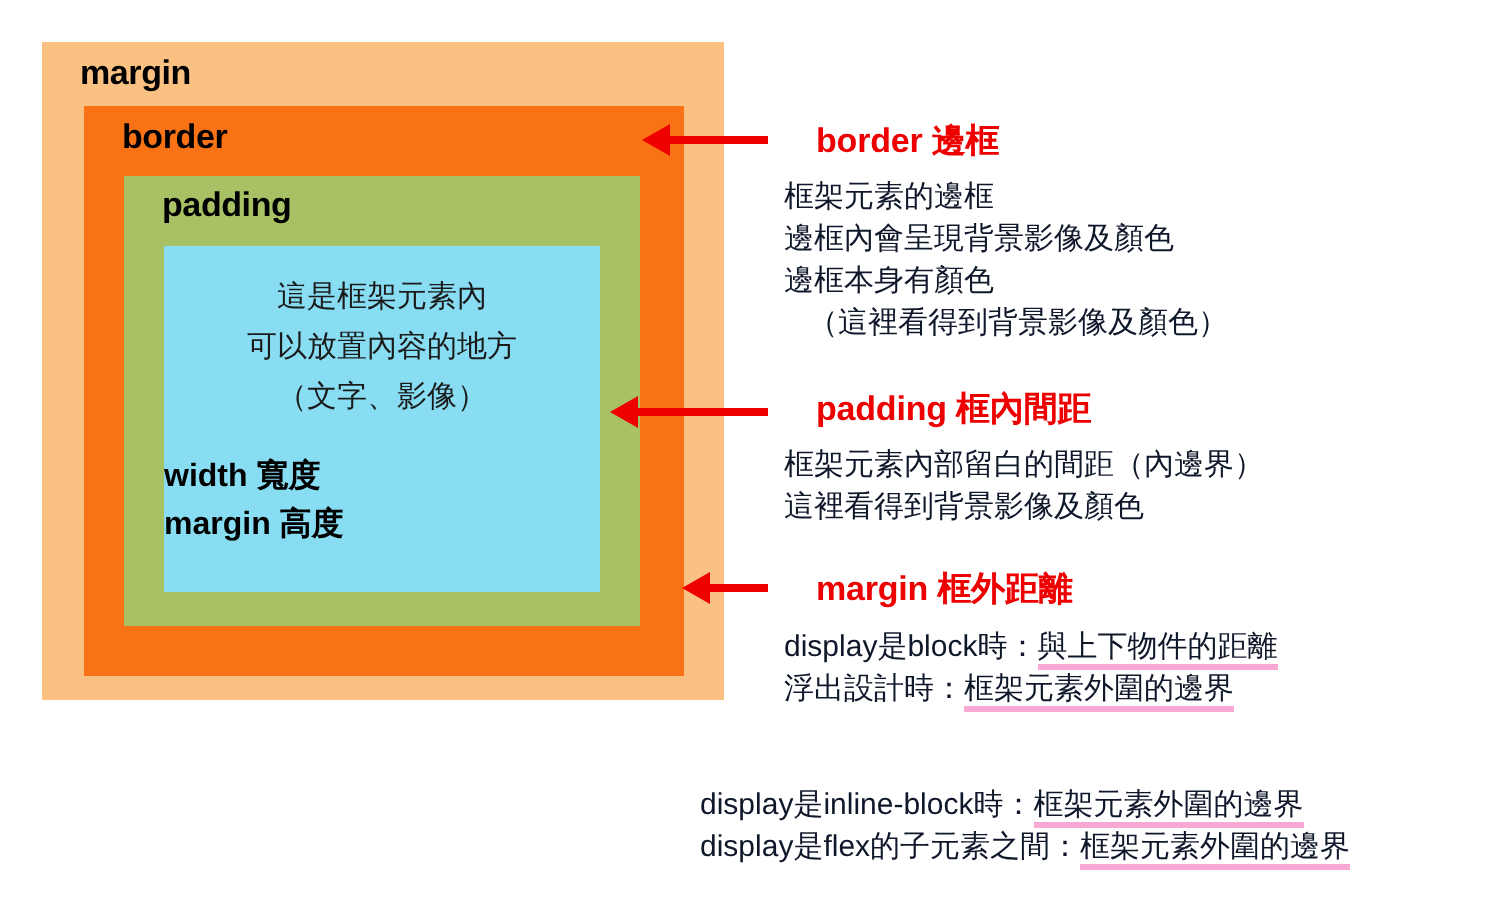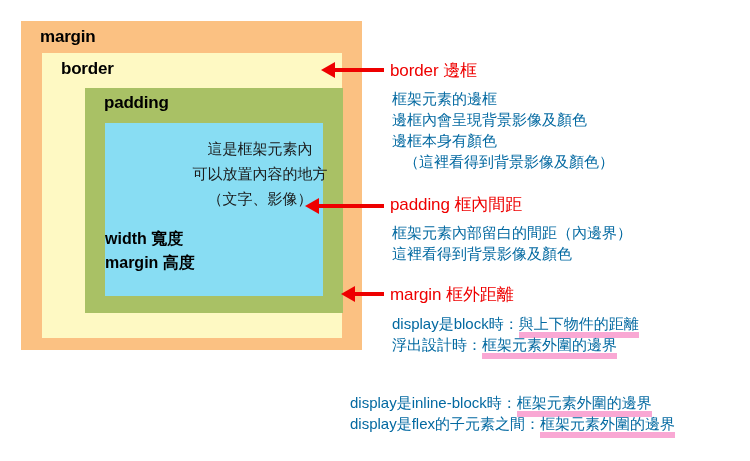--- a/index.html
+++ b/index.html
@@ -31,32 +31,31 @@
     height: 329px;
     background: #fbc182;
     box-sizing: border-box;
   }
   .box-border {
     position: absolute;
     left: 21px;
     top: 32px;
     width: 300px;
     height: 285px;
-    background: #fef9c3;
+    background: #f97316;
     box-sizing: border-box;
   }
   .box-padding {
     position: absolute;
     left: 20px;
     top: 35px;
     width: 258px;
     height: 225px;
     background: #a9c165;
     box-sizing: border-box;
-    margin-left: 23px;
   }
   .box-content {
     position: absolute;
     left: 20px;
     top: 35px;
     width: 218px;
     height: 173px;
     background: #88ddf3;
     box-sizing: border-box;
   }
@@ -74,21 +73,20 @@
 
   .content-text {
     position: absolute;
     left: 0;
     top: 13px;
     width: 218px;
     text-align: center;
     font-size: 15px;
     line-height: 25px;
     color: #1a1a1a;
-    padding-left: 46px;
   }
   .content-dims {
     position: absolute;
     left: 0;
     top: 104px;
     width: 218px;
     text-align: left;
     font-size: 16px;
     line-height: 24px;
     font-weight: bold;
@@ -114,43 +112,44 @@
   }
   .arrow-border  { left: 334px; top: 68px;  width: 50px; }
   .arrow-padding { left: 318px; top: 204px; width: 66px; }
   .arrow-margin  { left: 354px; top: 292px; width: 30px; }
 
   
   .ann { position: absolute; left: 390px; }
 
   .ann-head {
     color: #ee0000;
-    font-weight: normal;
+    font-weight: bold;
     font-size: 17px;
     letter-spacing: -0.1px;
     white-space: nowrap;
+    margin-left: 18px;
   }
   .ann-body {
     font-size: 15px;
     line-height: 21px;
-    color: #0369a1;
+    color: #0f172a;
     white-space: nowrap;
   }
   .ann-body .indent { padding-left: 12px; display: inline-block; }
 
   .head-border  { top: 59px; }
   .body-border  { top: 88px; left: 392px; }
   .head-padding { top: 193px; text-align: center; }
   .body-padding { top: 222px; left: 392px; }
   .head-margin  { top: 283px; }
   .body-margin  { top: 313px; left: 392px; }
   .body-extra   { top: 392px; left: 350px; }
 
   .ul {
-    border-bottom: 6px solid #f9a8d4;
+    border-bottom: 3px solid #f9a8d4;
     padding-bottom: 0px;
     text-align: center;
   }
 </style>
 </head>
 <body>
 
 <div id="stage">
 
   <div class="box-margin">

